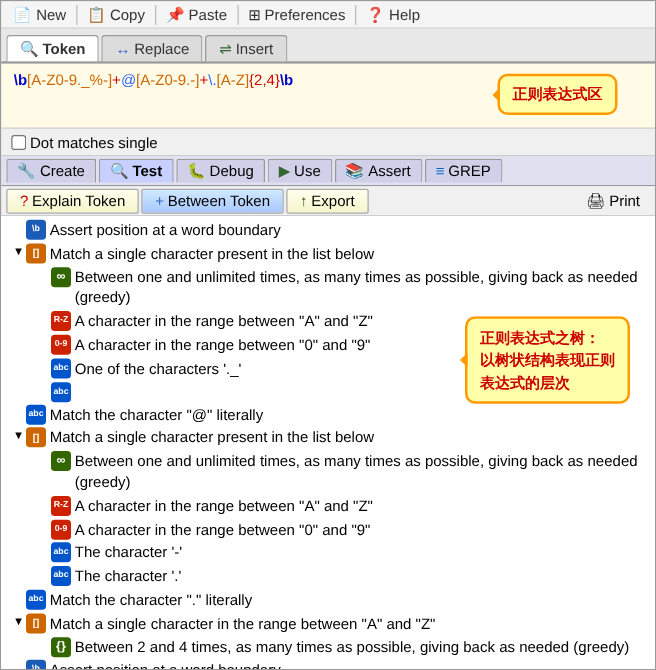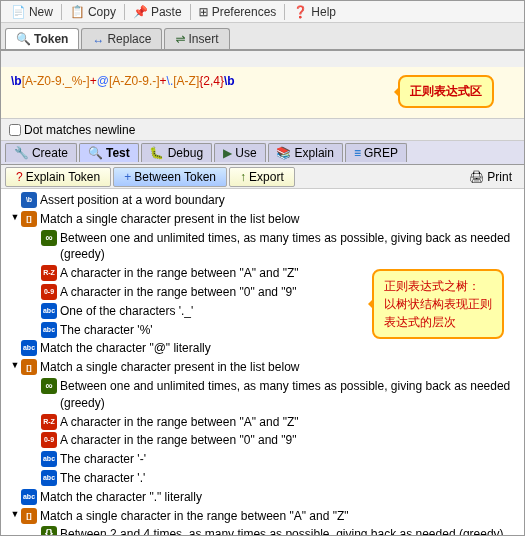--- a/index.html
+++ b/index.html
@@ -110,21 +110,21 @@
       display: inline-flex; align-items: center; justify-content: center;
       width: 16px; height: 16px; border-radius: 3px; margin-right: 3px;
       flex-shrink: 0; font-size: 9px; font-weight: bold; color: #fff;
     }
     .tree-expand { width: 12px; display: inline-flex; align-items: center; justify-content: center; flex-shrink: 0; }
     .tree-text { flex: 1; color: #000; }
     .tooltip-bubble2 {
       position: absolute; right: 20px;
       background: #ffffaa; border: 2px solid #ff9900;
       border-radius: 8px; padding: 6px 10px;
-      font-size: 12px; color: #cc0000; font-weight: normal;
+      font-size: 12px; color: #cc0000; font-weight: bold;
       line-height: 1.5; z-index: 10; white-space: nowrap;
     }
     .tooltip-bubble2::before {
       content: ''; position: absolute; left: -12px; top: 50%;
       transform: translateY(-50%);
       border: 6px solid transparent; border-right-color: #ff9900;
     }
     .tree-container { position: relative; }
   </style>
 </head>
@@ -165,33 +165,33 @@
   <div class="tab">
     <span style="color:#3366cc;">↔</span>
     <span>Replace</span>
   </div>
   <div class="tab">
     <span style="color:#336633;">⇌</span>
     <span>Insert</span>
   </div>
 </div>
 
-<div class="regex-area" style="position:relative; min-height: 52px; margin-top: 16px;">
+<div class="regex-area" style="position:relative; min-height: 52px;">
   <div class="regex-display">
     <span style="color:#0000cc; font-weight:bold;">\b</span><span style="color:#cc6600;">[A-Z0-9._%-]</span><span style="color:#cc0000;">+</span><span style="color:#3366ff;">@</span><span style="color:#cc6600;">[A-Z0-9.-]</span><span style="color:#cc0000;">+</span><span style="color:#3366ff;">\.</span><span style="color:#cc6600;">[A-Z]</span><span style="color:#cc0000;">{2,4}</span><span style="color:#0000cc; font-weight:bold;">\b</span>
   </div>
   <div class="tooltip-bubble">
     <span>正则表达式区</span>
   </div>
 </div>
 
 <div class="options-bar">
   <label>
     <input type="checkbox" style="">
-    <span>Dot matches newline</span>
+    <span>Dot matches single</span>
   </label>
 </div>
 
 <div class="sub-tab-bar">
   <div class="sub-tab">
     <span style="color:#3366cc;">🔧</span>
     <span>Create</span>
   </div>
   <div class="sub-tab active">
     <span style="color:#cc6600;">🔍</span>
@@ -200,21 +200,21 @@
   <div class="sub-tab">
     <span style="color:#cc3300;">🐛</span>
     <span>Debug</span>
   </div>
   <div class="sub-tab">
     <span style="color:#336633;">▶</span>
     <span>Use</span>
   </div>
   <div class="sub-tab">
     <span style="color:#336600;">📚</span>
-    <span>Explain</span>
+    <span>Assert</span>
   </div>
   <div class="sub-tab">
     <span style="color:#0066cc;">≡</span>
     <span>GREP</span>
   </div>
 </div>
 
 <div class="action-tab-bar">
   <div class="action-tab">
     <span style="color:#cc0000;">?</span>
@@ -269,21 +269,20 @@
       <div class="tree-item">
         <span class="tree-indent" style="width: 24px;"></span>
         <span class="tree-expand" style="font-size: 9px;"></span>
         <span class="tree-icon" style="background: rgb(0, 85, 204); font-size: 7px;">abc</span>
         <span class="tree-text">One of the characters '._'</span>
       </div>
       <div class="tree-item">
         <span class="tree-indent" style="width: 24px;"></span>
         <span class="tree-expand" style="font-size: 9px;"></span>
         <span class="tree-icon" style="background: rgb(0, 85, 204); font-size: 7px;">abc</span>
-        <span class="tree-text">The character '%'</span>
       </div>
       <div class="tree-item">
         <span class="tree-indent" style="width: 4px;"></span>
         <span class="tree-expand" style="font-size: 9px;"></span>
         <span class="tree-icon" style="background: rgb(0, 85, 204); font-size: 7px;">abc</span>
         <span class="tree-text">Match the character "@" literally</span>
       </div>
       <div class="tree-item">
         <span class="tree-indent" style="width: 4px;"></span>
         <span class="tree-expand" style="font-size: 9px;">▼</span>

